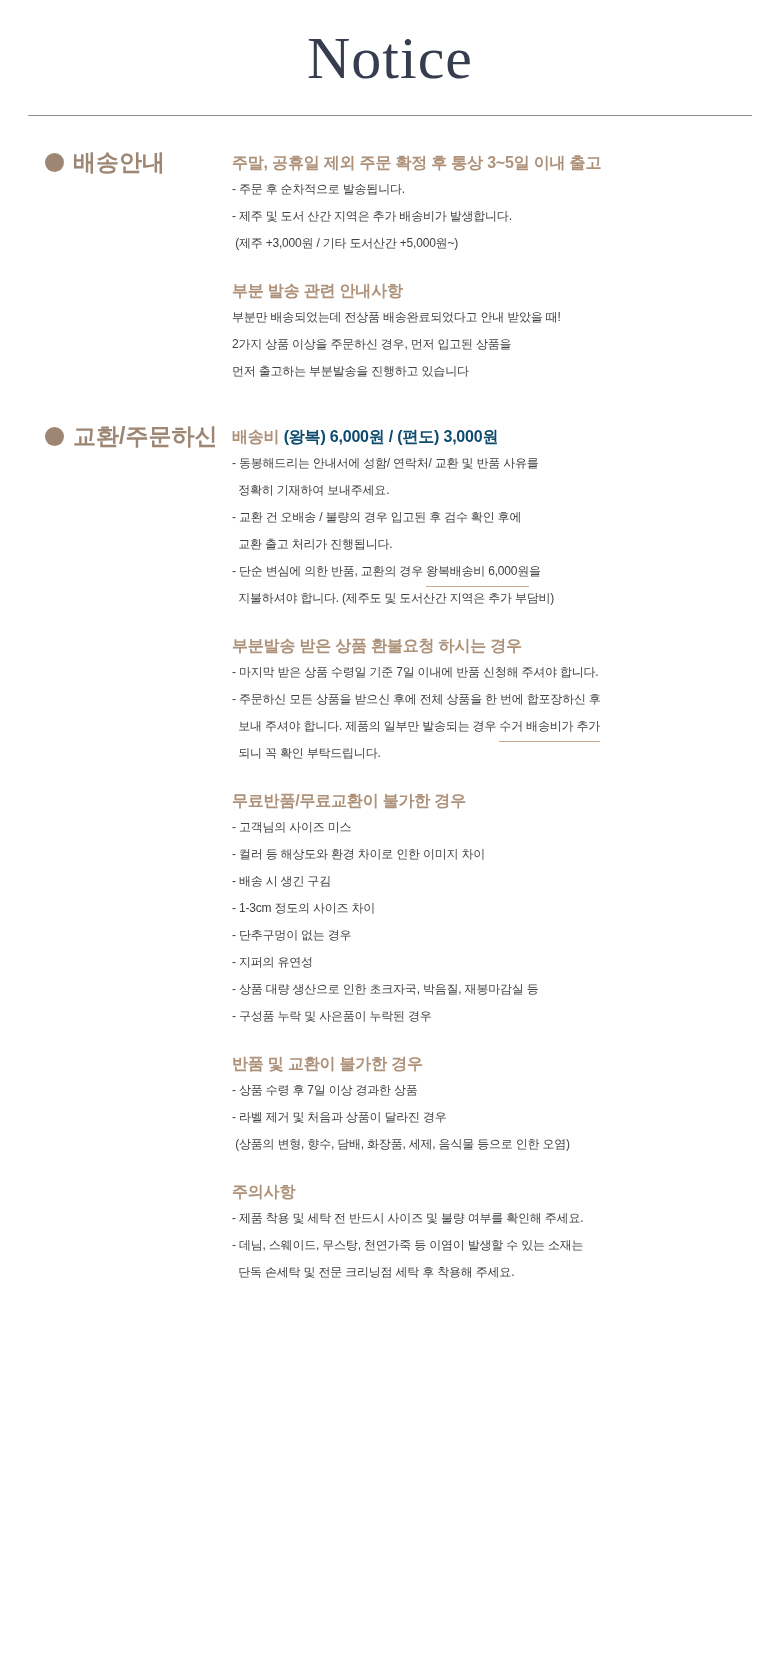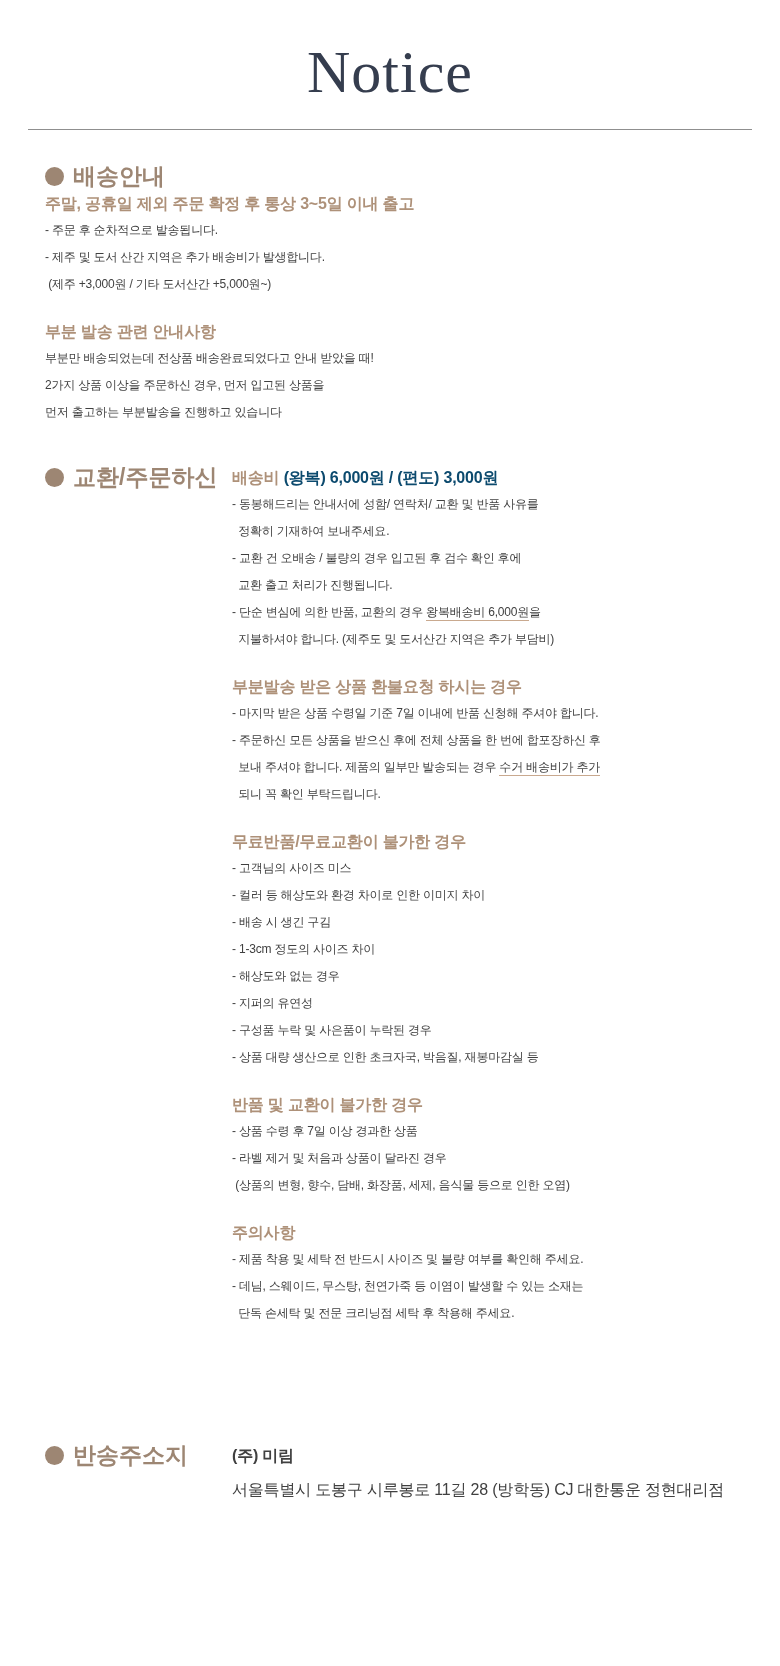--- a/index.html
+++ b/index.html
@@ -9,41 +9,41 @@
     font-family: "Liberation Sans", "DejaVu Sans", sans-serif;
     -webkit-font-smoothing: antialiased;
   }
   .page {
     width: 780px;
     min-height: 1666px;
     background: #ffffff;
     overflow: hidden;
   }
   .title {
-    padding-top: 38px;
+    padding-top: 24px;
     text-align: center;
     font-family: "Liberation Serif", "DejaVu Serif", serif;
     font-size: 60px;
     font-weight: 400;
     letter-spacing: 1px;
     color: #353d4e;
     line-height: 1.15;
   }
   .divider {
     border: none;
     border-top: 1px solid #8f8f8f;
     margin: 22px 28px 0 28px;
   }
   .section {
     display: flex;
     align-items: flex-start;
     padding-left: 45px;
     padding-right: 18px;
   }
-  .section-shipping { margin-top: 33px; flex-direction: column; }
+  .section-shipping { margin-top: 33px; }
   .section-exchange { margin-top: 38px; }
   .section-return-address { margin-top: 115px; }
   .section-label {
     width: 187px;
     flex-shrink: 0;
     display: flex;
     align-items: center;
     gap: 9px;
     color: #9d8673;
     font-weight: 700;
@@ -75,21 +75,21 @@
   }
   .line {
     color: #404040;
     font-size: 12px;
     line-height: 27px;
     white-space: pre;
     letter-spacing: -0.2px;
   }
   .u {
     border-bottom: 1px solid #c9a98f;
-    padding-bottom: 1px;
+    padding-bottom: 8px;
   }
   .company-line {
     color: #404040;
     font-weight: 700;
     font-size: 16px;
     line-height: 27px;
     white-space: pre;
     letter-spacing: -0.2px;
   }
   .address-line {
@@ -154,47 +154,37 @@
         <div class="line"><span>  보내 주셔야 합니다. 제품의 일부만 발송되는 경우 </span><span class="u">수거 배송비가 추가</span><span></span></div>
         <div class="line">  되니 꼭 확인 부탁드립니다.</div>
       </div>
 
       <div class="block">
         <div class="block-heading">무료반품/무료교환이 불가한 경우</div>
         <div class="line">- 고객님의 사이즈 미스</div>
         <div class="line">- 컬러 등 해상도와 환경 차이로 인한 이미지 차이</div>
         <div class="line">- 배송 시 생긴 구김</div>
         <div class="line">- 1-3cm 정도의 사이즈 차이</div>
-        <div class="line">- 해상도와 없는 경우</div>
+        <div class="line">- 단추구멍이 없는 경우</div>
         <div class="line">- 지퍼의 유연성</div>
+        <div class="line">- 상품 대량 생산으로 인한 초크자국, 박음질, 재봉마감실 등</div>
         <div class="line">- 구성품 누락 및 사은품이 누락된 경우</div>
-        <div class="line">- 상품 대량 생산으로 인한 초크자국, 박음질, 재봉마감실 등</div>
       </div>
 
       <div class="block">
         <div class="block-heading">반품 및 교환이 불가한 경우</div>
         <div class="line">- 상품 수령 후 7일 이상 경과한 상품</div>
         <div class="line">- 라벨 제거 및 처음과 상품이 달라진 경우</div>
         <div class="line"> (상품의 변형, 향수, 담배, 화장품, 세제, 음식물 등으로 인한 오염)</div>
       </div>
 
       <div class="block">
         <div class="block-heading">주의사항</div>
         <div class="line">- 제품 착용 및 세탁 전 반드시 사이즈 및 불량 여부를 확인해 주세요.</div>
         <div class="line">- 데님, 스웨이드, 무스탕, 천연가죽 등 이염이 발생할 수 있는 소재는</div>
         <div class="line">  단독 손세탁 및 전문 크리닝점 세탁 후 착용해 주세요.</div>
       </div>
 
     </div>
   </div>
 
-  <div class="section section-return-address">
-    <div class="section-label">
-      <span class="bullet"></span>
-      <span>반송주소지</span>
-    </div>
-    <div class="section-content">
-      <div class="company-line">(주) 미림</div>
-      <div class="address-line">서울특별시 도봉구 시루봉로 11길 28 (방학동) CJ 대한통운 정현대리점</div>
-    </div>
-  </div>
 
 </div>
 
 </body></html>

